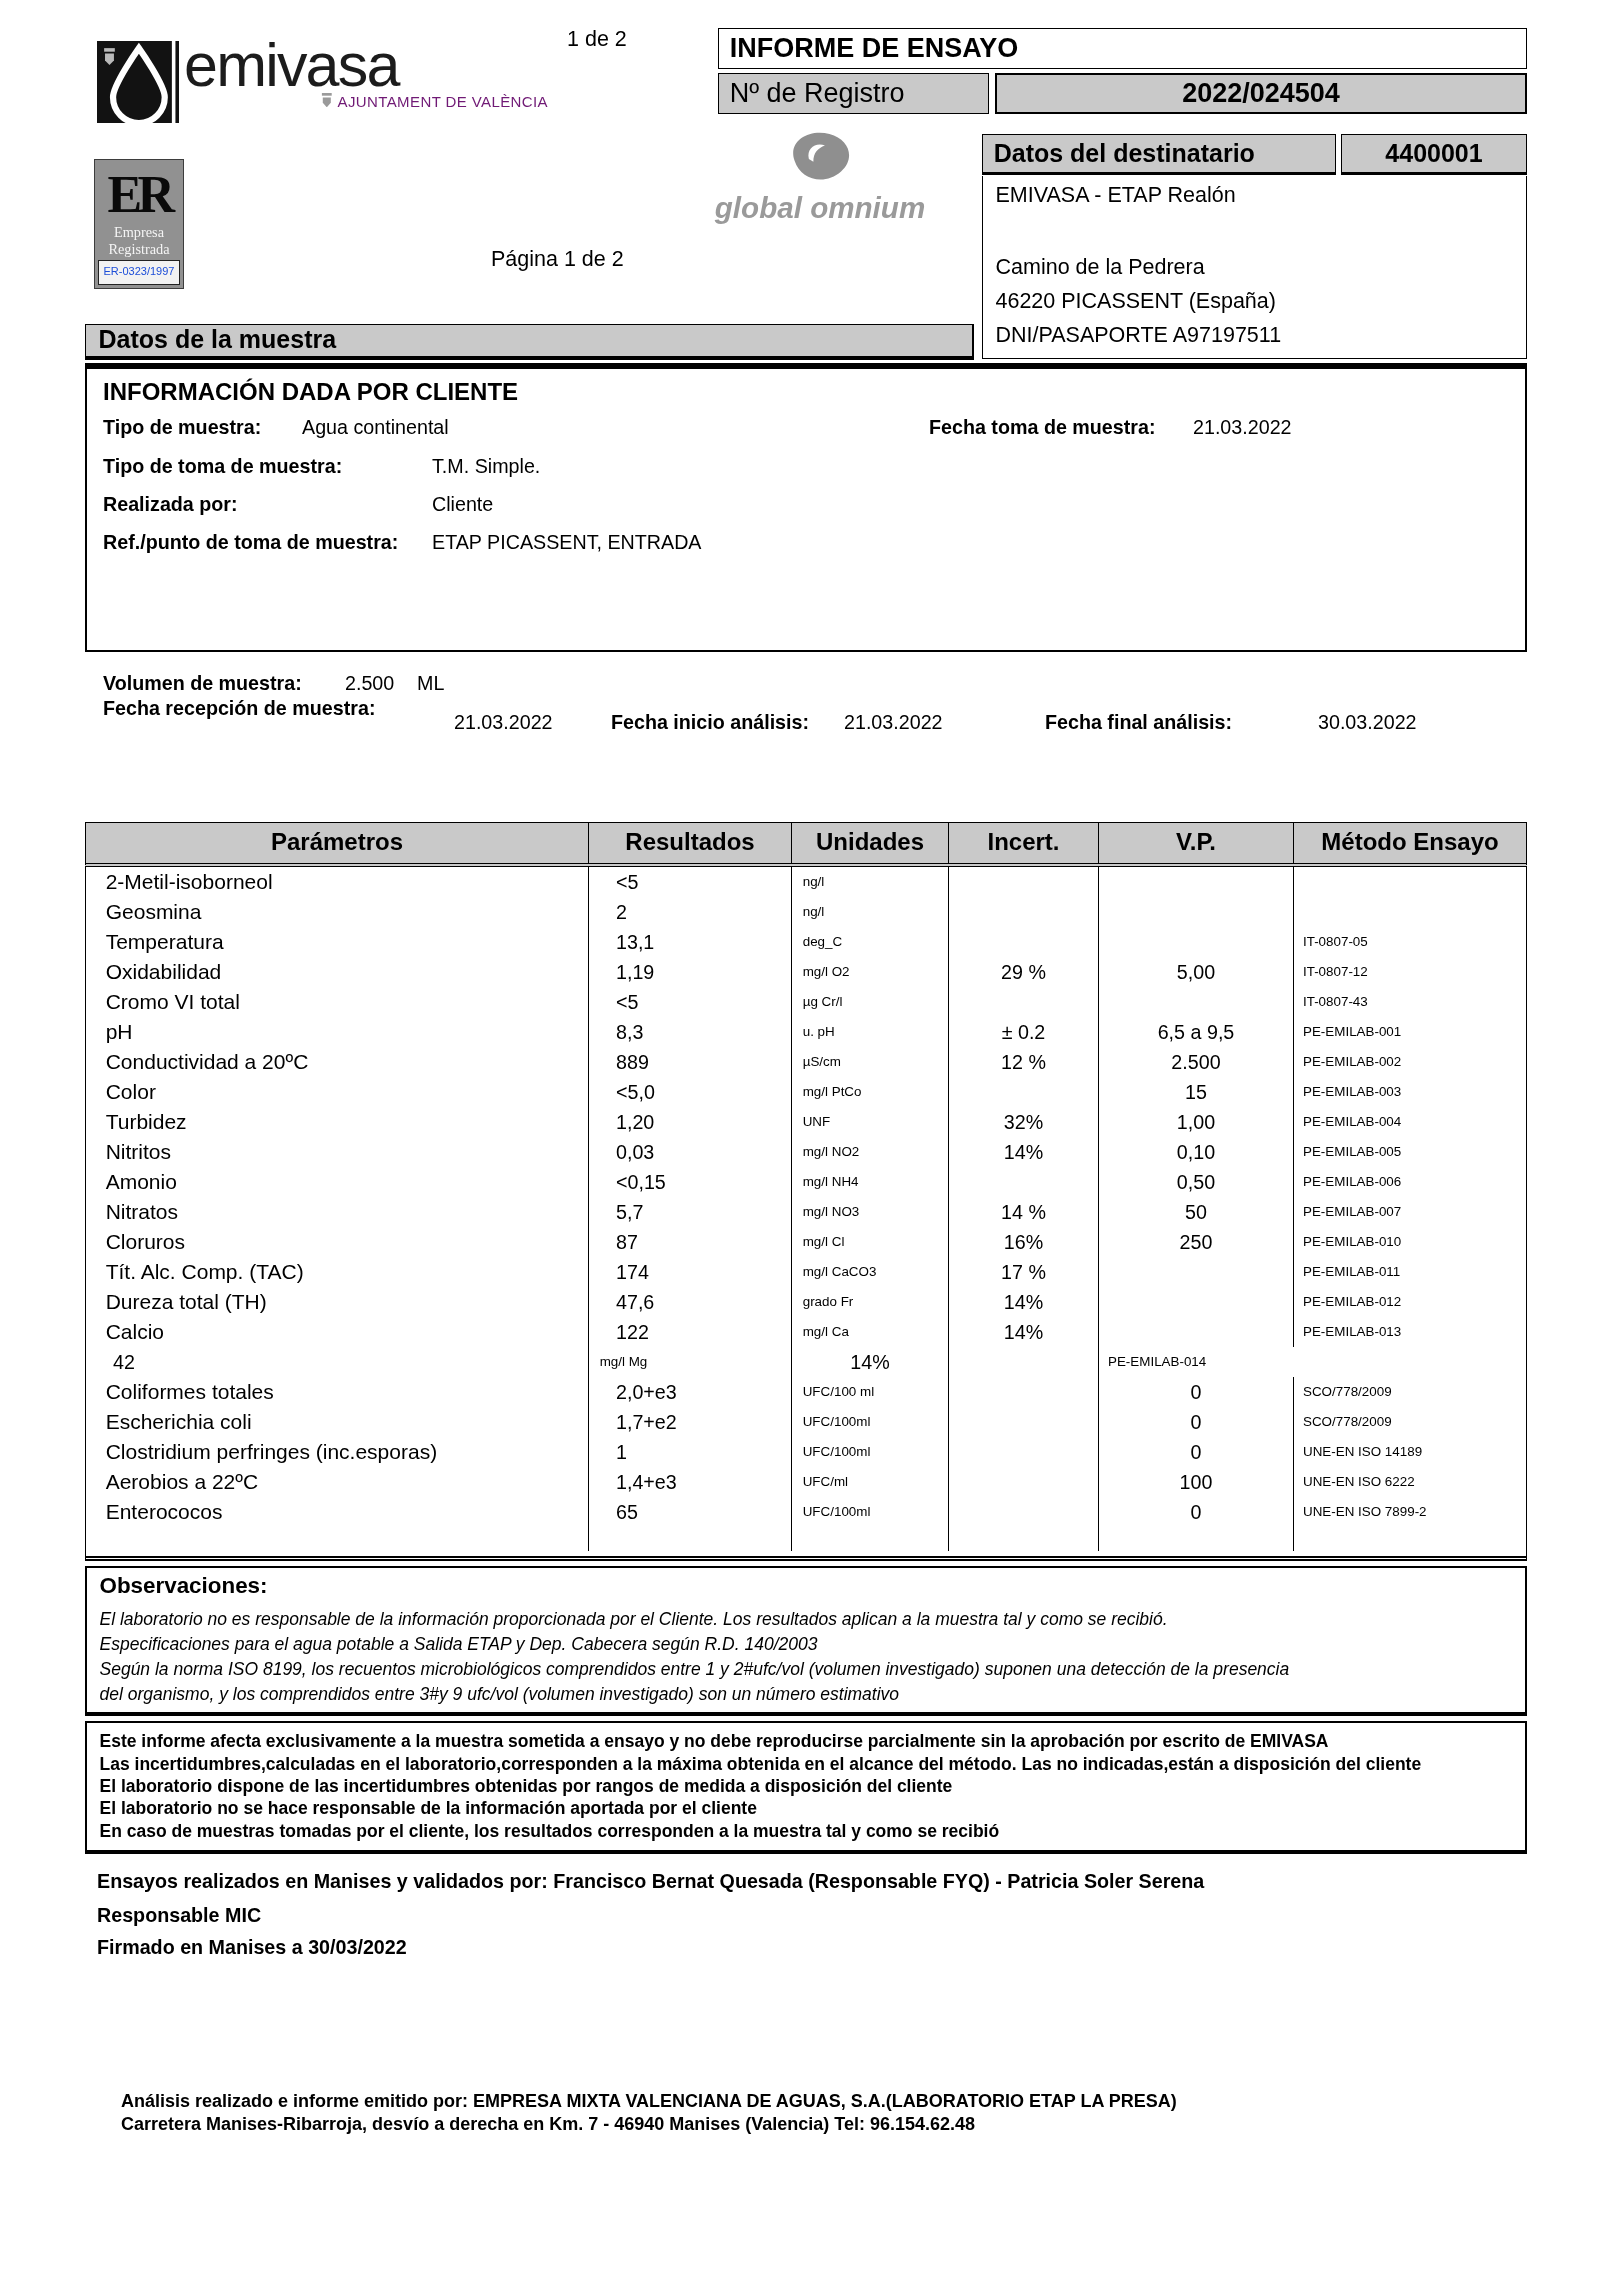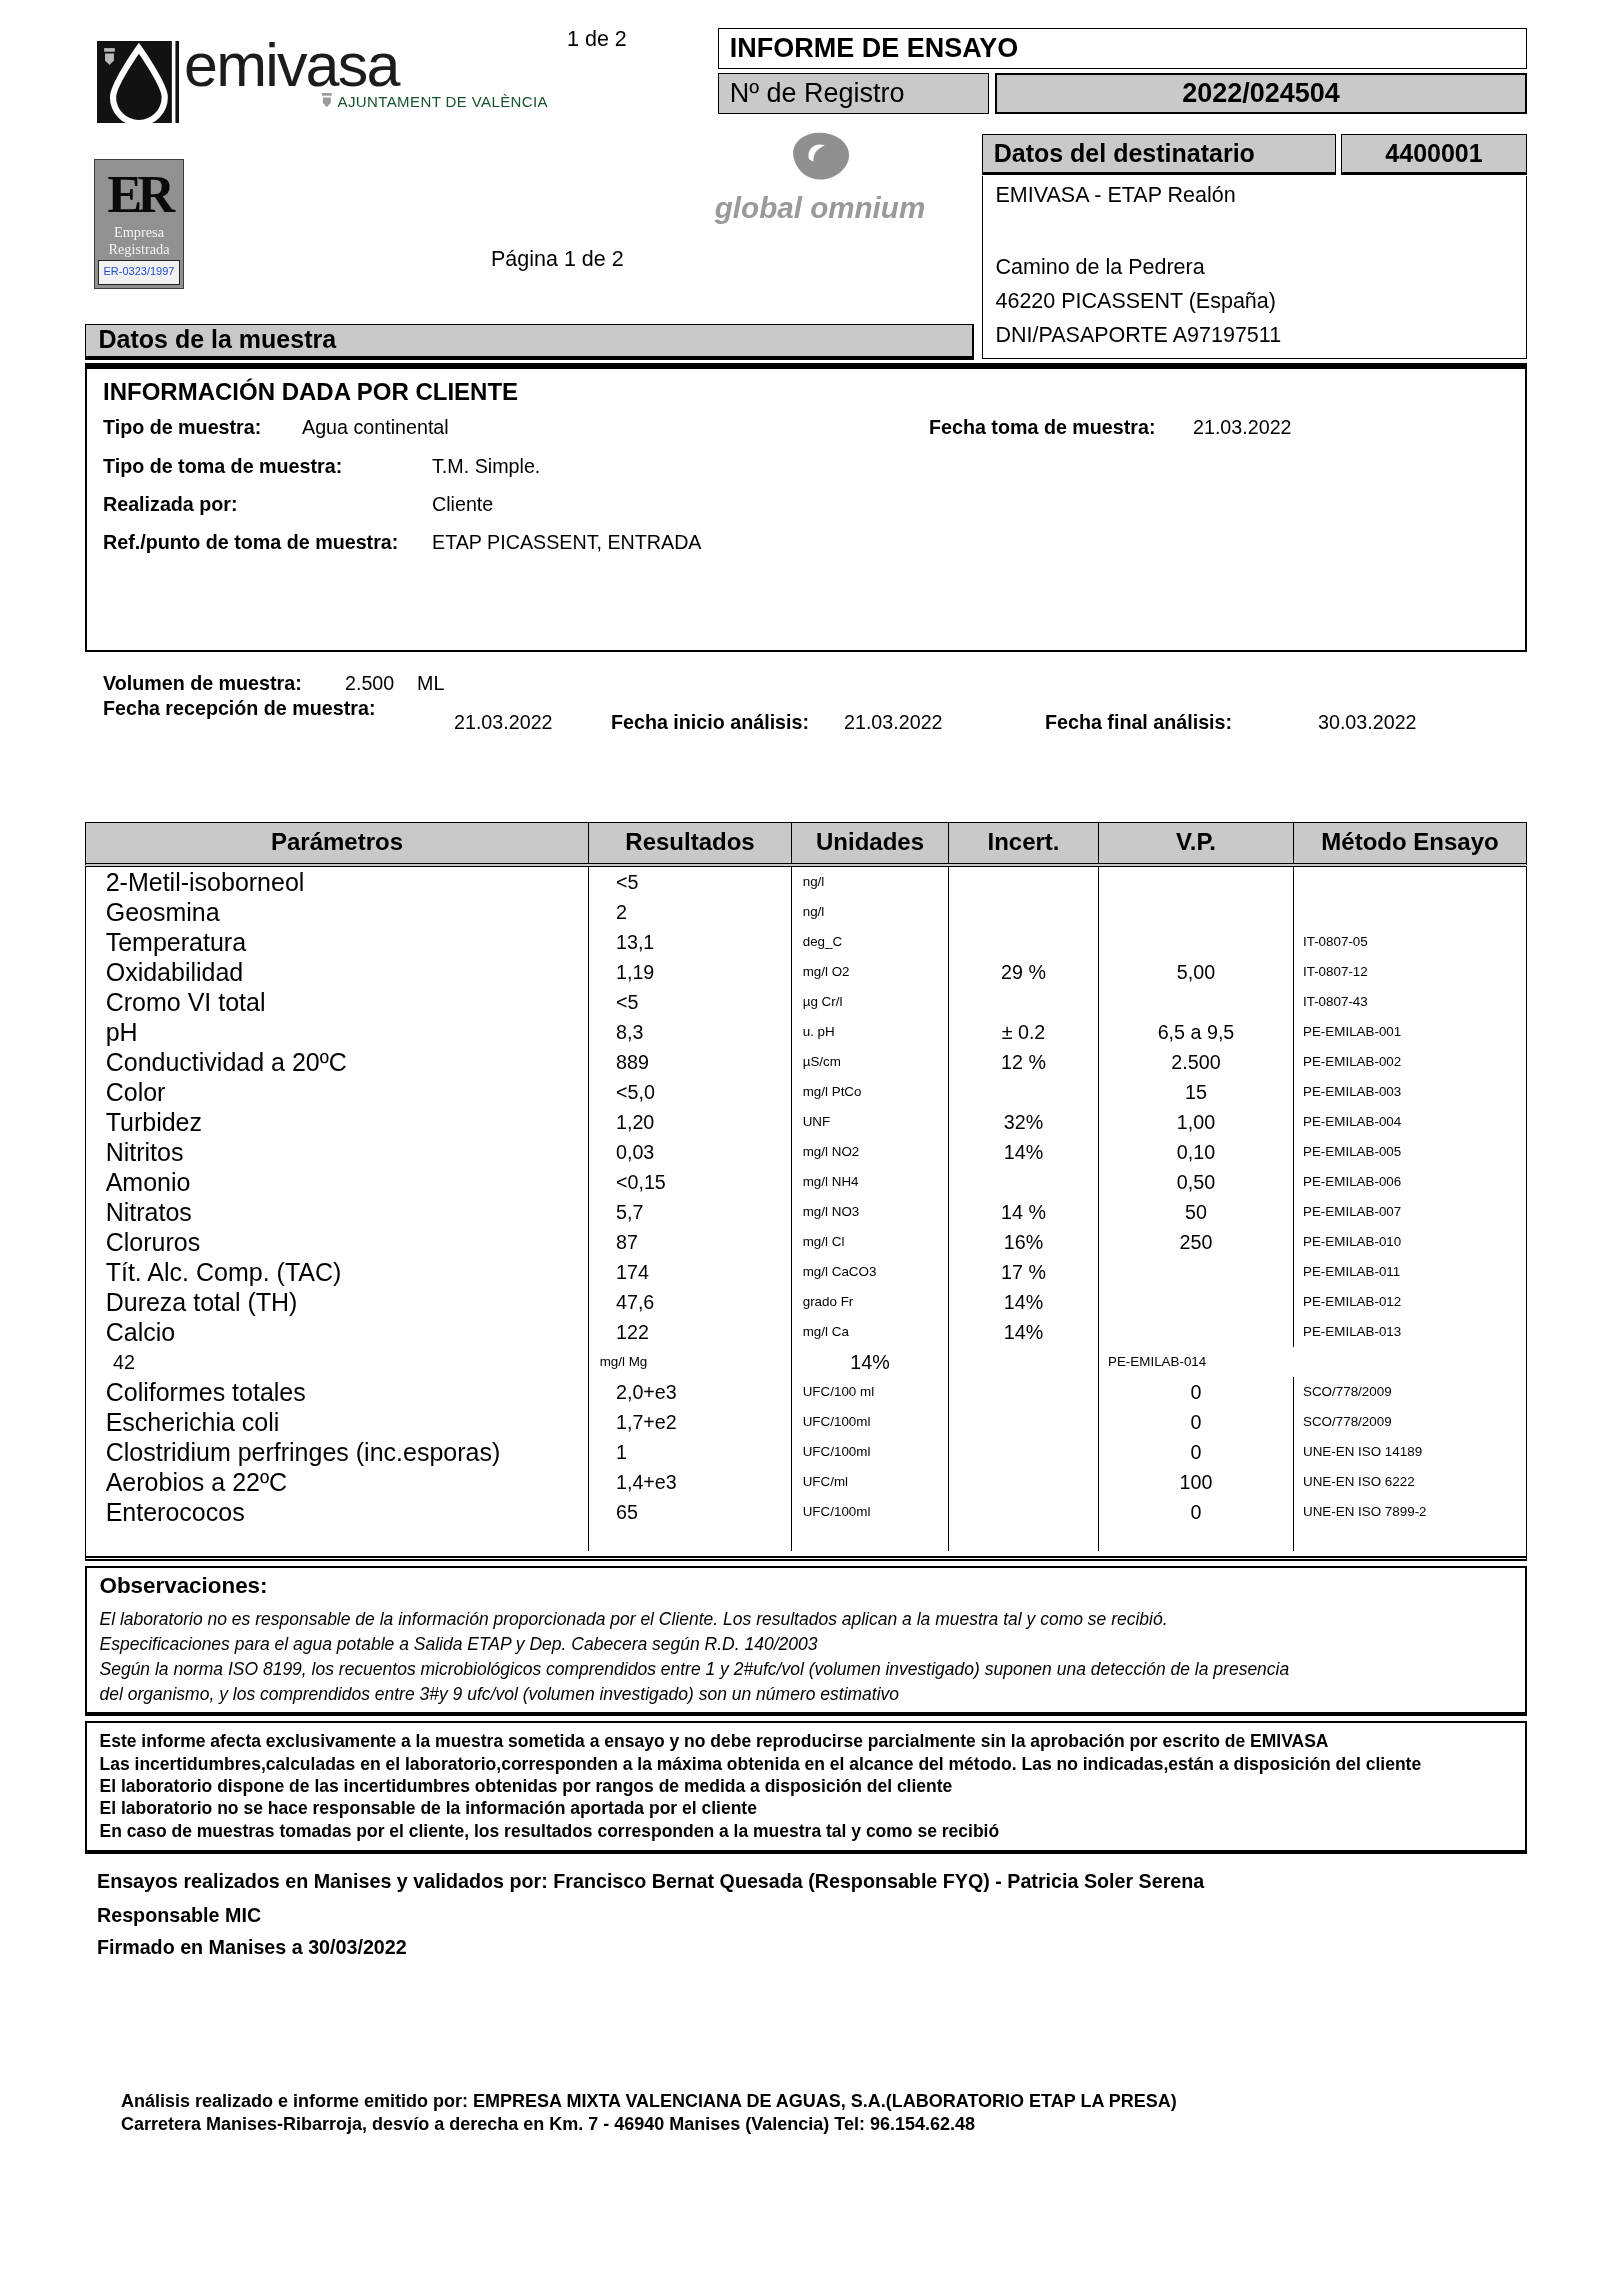--- a/index.html
+++ b/index.html
@@ -4,21 +4,21 @@
 <style>
   html,body{margin:0;padding:0;background:#fff;}
   body{font-family:"Liberation Sans", sans-serif;color:#000;}
   .page{position:relative;width:1621px;height:2293px;background:#fff;overflow:hidden;}
   .abs{position:absolute;box-sizing:border-box;}
   .b{font-weight:bold;}
 
   
   .logo-square{left:97px;top:41px;width:82px;height:82px;background:#121212;}
   .wordmark{left:184px;top:30px;font-size:61px;font-weight:normal;letter-spacing:-1.8px;color:#1c1c1c;}
-  .tagline{left:269px;top:93px;width:279px;text-align:right;font-size:15px;color:#14532d;letter-spacing:0.4px;display:flex;justify-content:flex-end;align-items:center;gap:4.5px;}
+  .tagline{left:269px;top:93px;width:279px;text-align:right;font-size:15px;color:#701a75;letter-spacing:0.4px;display:flex;justify-content:flex-end;align-items:center;gap:4.5px;}
   .copies{left:567px;top:27px;font-size:21.5px;}
   .title-box{left:718px;top:28px;width:809px;height:41px;border:1.8px solid #000;background:#fff;font-size:27px;font-weight:bold;line-height:38px;padding-left:10.7px;}
   .reg-label{left:718px;top:73px;width:271px;height:41px;border:1.8px solid #000;background:#c9c9c9;font-size:27px;line-height:38px;padding-left:10.7px;}
   .reg-value{left:995px;top:73px;width:532px;height:41px;border:2.7px solid #000;background:#c9c9c9;font-size:27px;font-weight:bold;line-height:36px;text-align:center;}
   .go-wrap{left:690px;top:125px;width:260px;text-align:center;}
   .go-text{font-size:29.6px;font-weight:bold;font-style:italic;color:#9a9a9a;margin-top:3.6px;}
   
   .dest-title{left:982px;top:134px;width:354px;height:41px;border:1.8px solid #000;border-bottom-width:3.6px;background:#c9c9c9;font-size:25px;font-weight:bold;line-height:36px;padding-left:10.7px;}
   .dest-code{left:1341px;top:134px;width:186px;height:41px;border:1.8px solid #000;border-bottom-width:3.6px;background:#c9c9c9;font-size:25px;font-weight:bold;line-height:36px;text-align:center;}
   .dest-body{left:982px;top:176px;width:545px;height:183px;border:1.8px solid #000;border-top:none;background:#fff;font-size:21.5px;}
@@ -35,21 +35,21 @@
   .info-box .f{position:absolute;font-size:19.7px;white-space:nowrap;}
   .info-title{position:absolute;left:16px;top:9px;font-size:24px;font-weight:bold;}
   
   .thead{left:85px;top:822px;width:1442px;height:45px;border:1.8px solid #000;border-bottom:4.5px double #000;background:#c9c9c9;display:grid;grid-template-columns:502px 203px 157px 150px 195px 1fr;}
   .thead .hc{font-size:24px;font-weight:bold;text-align:center;line-height:37px;}
   .thead .hc + .hc{border-left:1.8px solid #000;}
   .tbody{left:85px;top:867px;width:1442px;height:694px;border-left:1.8px solid #000;border-right:1.8px solid #000;border-bottom:5.4px double #000;background:#fff;overflow:hidden;}
   .trow{display:grid;grid-template-columns:502px 203px 157px 150px 195px 1fr;height:30px;}
   .trow .c{line-height:30px;white-space:nowrap;overflow:hidden;}
   .trow .c + .c{border-left:1.8px solid #000;}
-  .trow .c1{padding-left:19.7px;font-size:25px;}
+  .trow .c1{padding-left:19.7px;font-size:21px;}
   .trow .c2{padding-left:27px;font-size:19.7px;}
   .trow .c3{padding-left:10.7px;font-size:13.4px;}
   .trow .c4{font-size:19.7px;text-align:center;}
   .trow .c5{font-size:19.7px;text-align:center;}
   .trow .c6{padding-left:9px;font-size:13.4px;}
   .trow.filler{height:24px;}
   
   .obs-box{left:85px;top:1566px;width:1442px;height:150px;border:2.7px solid #000;border-bottom-width:4.5px;padding:5.4px 12.5px 0 12.5px;}
   .obs-title{font-size:22.4px;font-weight:bold;}
   .obs-lines{margin-top:7.2px;font-size:17.5px;font-style:italic;line-height:25px;}

